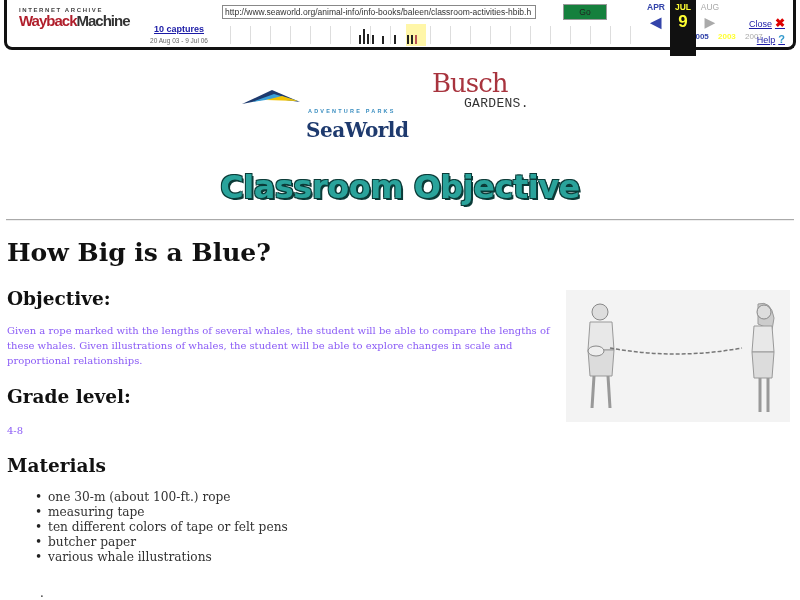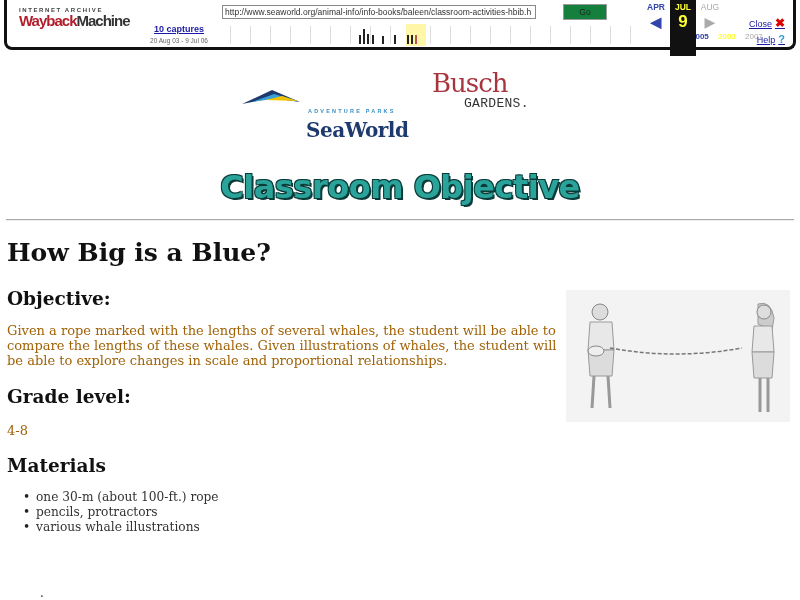--- a/index.html
+++ b/index.html
@@ -63,24 +63,24 @@
     position: absolute; top: 168px; left: 0; width: 800px; text-align: center;
     font-family: "DejaVu Sans", sans-serif; font-size: 32px; font-weight: bold;
     color: #2aa39b; letter-spacing: -0.5px;
     text-shadow: 2px 2px 0 #0b3b38, -1px -1px 0 #0b3b38, 1px -1px 0 #0b3b38, -1px 1px 0 #0b3b38;
   }
   .hr { position: absolute; top: 219px; left: 6px; width: 788px; height: 2px; border-top: 1px solid #aaa; border-bottom: 1px solid #eee; }
 
   
   .h1 { position: absolute; left: 7px; top: 238px; font-size: 25px; font-weight: bold; color: #111; }
   .h2 { position: absolute; left: 7px; font-size: 18.5px; font-weight: bold; color: #111; }
-  .p { position: absolute; left: 7px; font-size: 13px; line-height: 15px; color: #a16207; }
+  .p { position: absolute; left: 7px; font-size: 10px; line-height: 15px; color: #8b5cf6; }
   .objective-text { top: 323px; width: 560px; }
   .grade-text { top: 423px; }
-  .mat-list { position: absolute; left: 36px; top: 490px; list-style: none; font-size: 12.2px; line-height: 15px; color: #333; }
+  .mat-list { position: absolute; left: 48px; top: 490px; list-style: none; font-size: 12.2px; line-height: 15px; color: #333; }
   .mat-list li { position: relative; padding-left: 0; }
   .mat-list li::before { content: "•"; position: absolute; left: -13px; color: #222; }
   .more { position: absolute; left: 40px; top: 590px; font-size: 12px; color: #333; }
 
   .illus { position: absolute; left: 566px; top: 290px; width: 224px; height: 132px; background: #f3f3f3; }
 </style>
 </head>
 <body>
 
 <div class="wb-bar">
@@ -170,21 +170,23 @@
 
 <h2 class="h2" style="top:288px">Objective:</h2>
 <p class="p objective-text">Given a rope marked with the lengths of several whales, the student will be able to compare the lengths of these whales. Given illustrations of whales, the student will be able to explore changes in scale and proportional relationships.</p>
 
 <h2 class="h2" style="top:386px">Grade level:</h2>
 <p class="p grade-text">4-8</p>
 
 <h2 class="h2" style="top:455px">Materials</h2>
 <ul class="mat-list">
   <li>one 30-m (about 100-ft.) rope</li>
-  <li>pencils, protractors</li>
+  <li>measuring tape</li>
+  <li>ten different colors of tape or felt pens</li>
+  <li>butcher paper</li>
   <li>various whale illustrations</li>
 </ul>
 
 <div class="illus" title="Two children holding a rope stretched between them">
   <svg width="224" height="132" viewBox="0 0 224 132">
 
     <circle cx="34" cy="22" r="8" fill="#ddd" stroke="#888" stroke-width="1"></circle>
     <path d="M24 32 L46 32 L48 60 L22 60 Z" fill="#e8e8e8" stroke="#999" stroke-width="1"></path>
     <path d="M22 60 L48 60 L46 86 L24 86 Z" fill="#dcdcdc" stroke="#999" stroke-width="1"></path>
     <line x1="28" y1="86" x2="26" y2="118" stroke="#999" stroke-width="3"></line>

